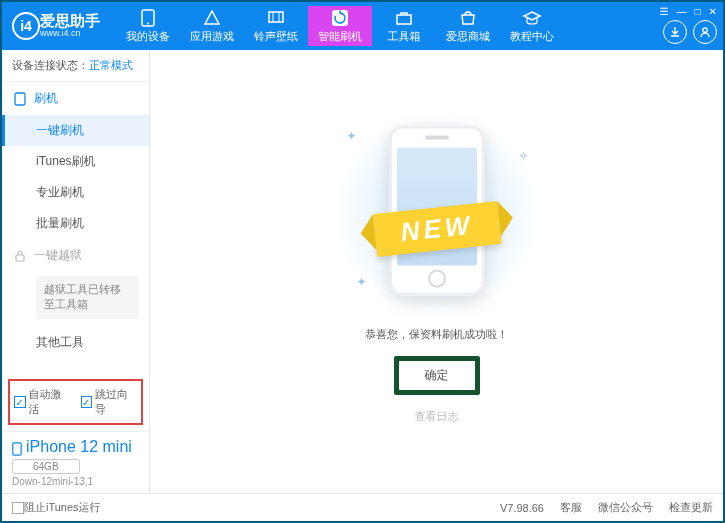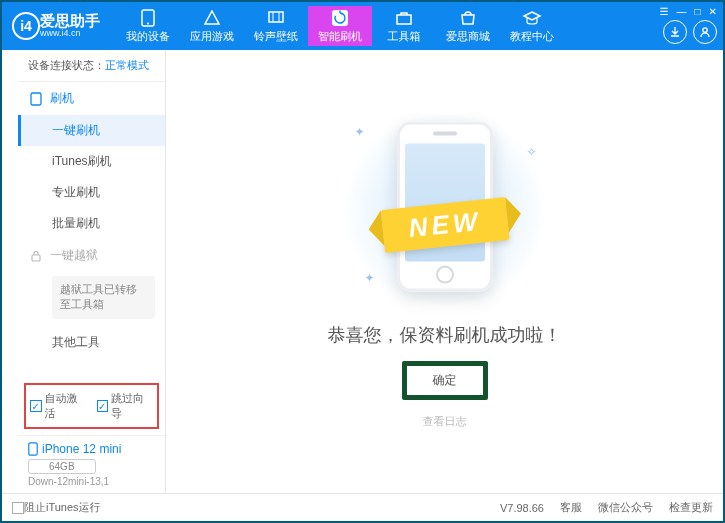--- a/index.html
+++ b/index.html
@@ -12,51 +12,51 @@
 .brand-title { font-size: 15px; font-weight: bold; }
 .brand-url { font-size: 9px; opacity: 0.9; }
 .nav { display: flex; height: 40px; margin-left: 6px; }
 .nav-item { width: 64px; display: flex; flex-direction: column; align-items: center; justify-content: center; font-size: 11px; cursor: pointer; gap: 2px; }
 .nav-item.active { background: #d946ef; }
 .nav-icon { height: 18px; display: flex; align-items: center; justify-content: center; }
 .header-right { position: absolute; right: 6px; top: 0; height: 48px; display: flex; align-items: center; gap: 6px; }
 .win-controls { position: absolute; top: 4px; right: 6px; display: flex; gap: 8px; font-size: 10px; }
 .win-btn { cursor: pointer; }
 .circ-btn { width: 24px; height: 24px; border: 1.5px solid #fff; border-radius: 50%; display: flex; align-items: center; justify-content: center; cursor: pointer; margin-top: 12px; }
-.body { flex: 1; display: flex; overflow: hidden; margin-left: 16px; }
+.body { flex: 1; display: flex; overflow: hidden; }
 .sidebar { width: 148px; border-right: 1px solid #e5e5e5; display: flex; flex-direction: column; font-size: 12px; color: #555; }
 .conn-status { padding: 8px 10px; font-size: 11px; border-bottom: 1px solid #eee; }
 .conn-status .val { color: #0e87ef; }
 .side-scroll { flex: 1; overflow: hidden; }
 .side-group-hdr { display: flex; align-items: center; gap: 8px; padding: 8px 12px; color: #0e87ef; font-size: 12px; }
 .side-group-hdr.muted { color: #aaa; }
 .side-group-hdr.plain { color: #666; }
 .side-item { padding: 7px 10px 7px 34px; cursor: pointer; color: #555; }
 .side-item.active { background: #eaf3fd; color: #0e87ef; border-left: 3px solid #0e87ef; padding-left: 31px; }
 .side-note { margin: 4px 10px 8px 34px; background: #f5f5f5; border-radius: 3px; padding: 6px 8px; font-size: 11px; color: #888; line-height: 1.4; }
 .checks { border: 2px solid #d44; margin: 6px 6px; padding: 6px 4px; display: flex; gap: 10px; }
 .chk { display: flex; align-items: center; gap: 3px; font-size: 11px; color: #666; }
 .chk-box { width: 12px; height: 12px; border: 1px solid #0e87ef; color: #0e87ef; font-size: 10px; display: flex; align-items: center; justify-content: center; }
 .device { padding: 6px 10px; border-top: 1px solid #eee; }
-.device-name { color: #0e87ef; font-size: 12px; display: flex; align-items: flex-start; gap: 4px; }
+.device-name { color: #0e87ef; font-size: 16px; display: flex; align-items: flex-end; gap: 4px; }
 .device-badge { display: inline-block; border: 1px solid #ccc; border-radius: 3px; padding: 1px 20px; font-size: 10px; color: #888; margin-top: 3px; }
 .device-sub { font-size: 10px; color: #999; margin-top: 2px; }
 .main { flex: 1; display: flex; flex-direction: column; align-items: center; justify-content: center; position: relative; }
 .illus { position: relative; width: 220px; height: 190px; }
 .glow { position: absolute; inset: 0; border-radius: 50%; background: radial-gradient(circle, #e8f4fd 0%, #e8f4fd 40%, transparent 70%); }
 .phone { position: absolute; left: 50%; top: 50%; transform: translate(-50%, -52%); width: 96px; height: 170px; background: #fff; border-radius: 14px; box-shadow: 0 6px 18px rgba(0,0,0,0.12), inset 0 0 0 3px #eceef1; }
 .phone::before { content: ""; position: absolute; top: 10px; left: 50%; transform: translateX(-50%); width: 24px; height: 4px; background: #d6d9de; border-radius: 3px; }
 .phone::after { content: ""; position: absolute; bottom: 8px; left: 50%; transform: translateX(-50%); width: 14px; height: 14px; border: 2px solid #d6d9de; border-radius: 50%; }
 .phone-screen { position: absolute; top: 22px; left: 8px; right: 8px; bottom: 30px; background: linear-gradient(#d6e9f9, #c3ddf4); border-radius: 3px; }
 .ribbon { position: absolute; left: 50%; top: 58%; transform: translate(-50%, -50%) rotate(-6deg); background: #ffd233; color: #fff; font-weight: 900; font-size: 26px; letter-spacing: 4px; padding: 6px 26px; border-radius: 2px; box-shadow: 0 3px 6px rgba(0,0,0,0.15); font-style: italic; }
 .ribbon::before, .ribbon::after { content: ""; position: absolute; top: 0; width: 0; height: 0; border-top: 18px solid transparent; border-bottom: 18px solid transparent; }
 .ribbon::before { left: -14px; border-right: 14px solid #e8bc1a; }
 .ribbon::after { right: -14px; border-left: 14px solid #e8bc1a; }
 .sparkle { position: absolute; color: #9cc3e8; font-size: 12px; }
-.msg { font-size: 18px; color: #555; margin-top: 18px; }
+.msg { font-size: 11px; color: #555; margin-top: 18px; }
 .btn-ok { margin-top: 14px; border: 5px solid #14532d; background: #fff; padding: 6px 26px; font-size: 12px; color: #555; cursor: pointer; border-radius: 2px; }
 .log-link { margin-top: 14px; font-size: 11px; color: #bbb; cursor: pointer; }
 .footer { height: 28px; border-top: 1px solid #e5e5e5; display: flex; align-items: center; padding: 0 10px; font-size: 11px; color: #666; }
 .footer-left { display: flex; align-items: center; }
 .footer-chk { width: 12px; height: 12px; border: 1px solid #aaa; }
 .footer-right { margin-left: auto; display: flex; align-items: center; gap: 16px; }
 .foot-link { cursor: pointer; }
 svg { display: block; }
 </style>
 </head>

